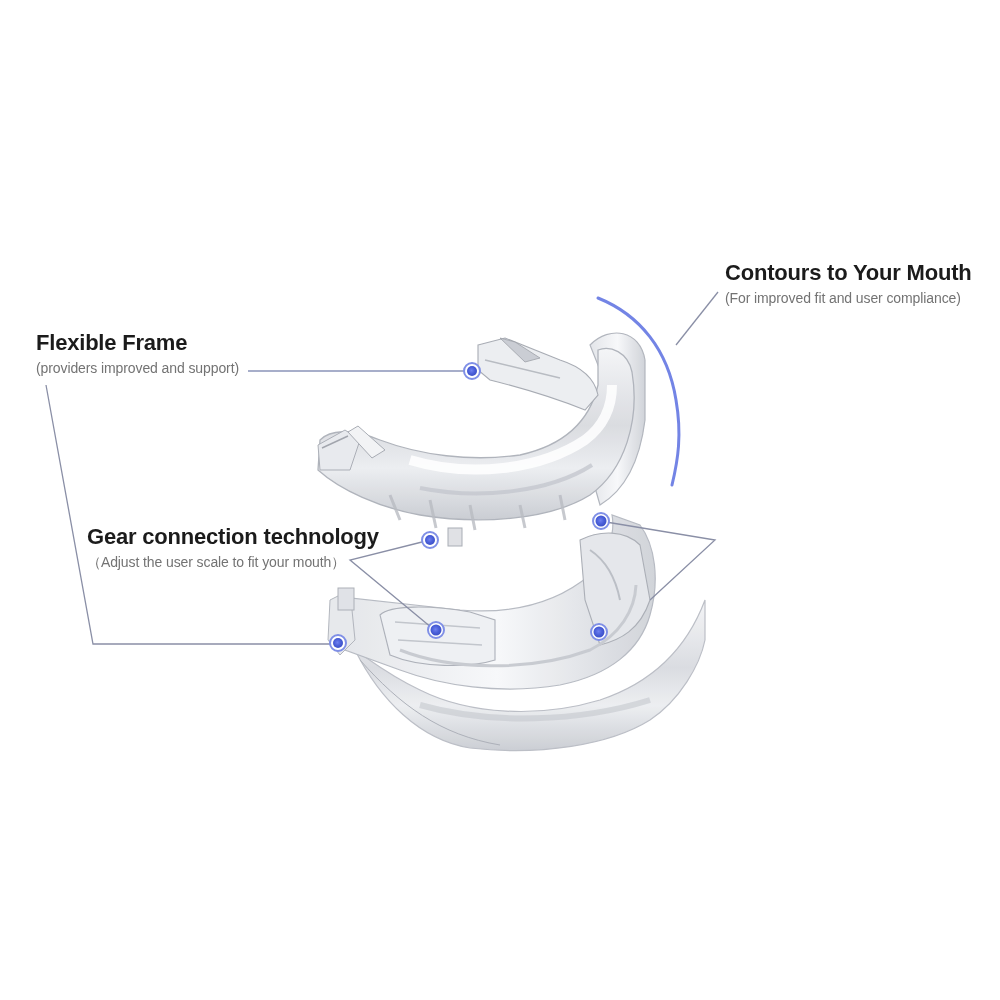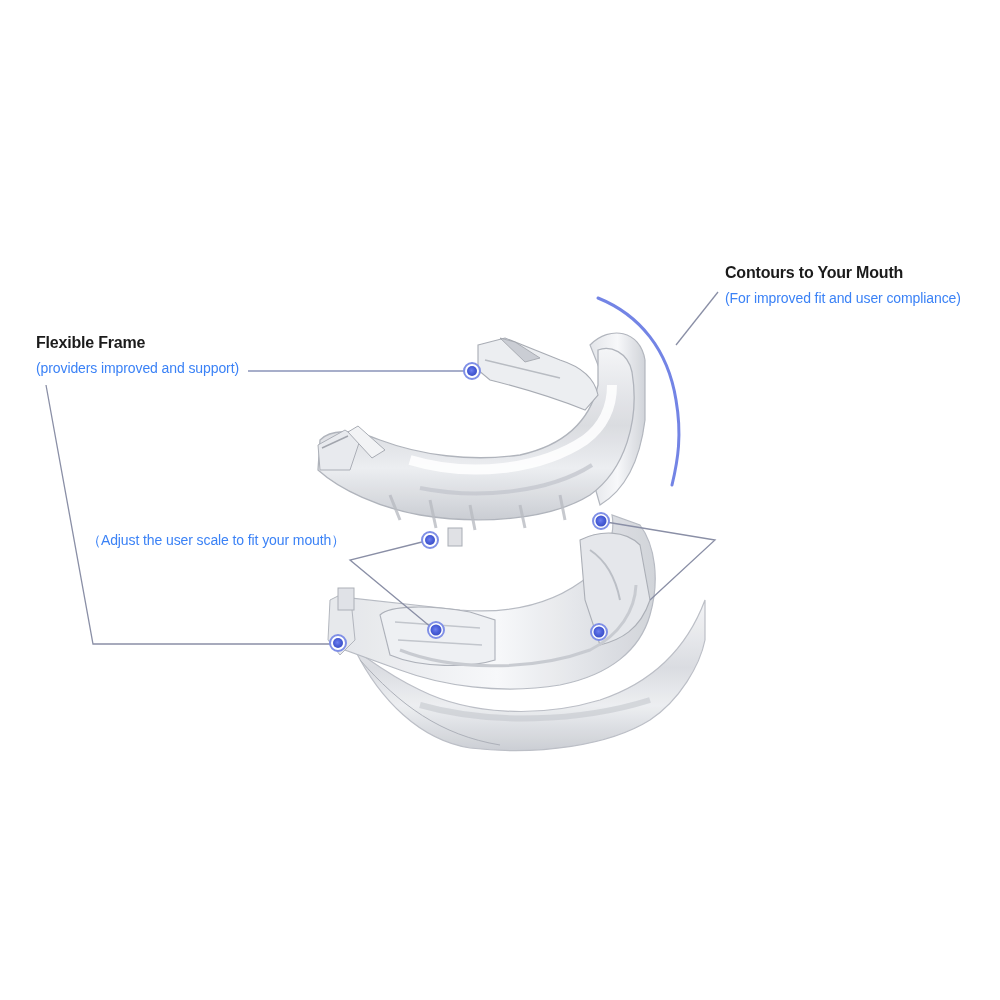--- a/index.html
+++ b/index.html
@@ -23,29 +23,29 @@
     .art {
       position: absolute;
       left: 0; top: 0;
       width: 1000px; height: 1000px;
     }
     .callout {
       position: absolute;
       white-space: nowrap;
     }
     .callout .title {
-      font-size: 16px;
+      font-size: 22px;
       font-weight: bold;
       color: #1b1b1b;
       letter-spacing: -0.2px;
       line-height: 22px;
     }
     .callout .sub {
       font-size: 14px;
-      color: #3b82f6;
+      color: #737373;
       line-height: 20px;
       margin-top: 4px;
       letter-spacing: -0.1px;
     }
     #c-flex { left: 36px; top: 332px; }
     #c-contour { left: 725px; top: 262px; }
     #c-gear { left: 87px; top: 526px; }
     #c-micro { left: 725px; top: 514px; }
   </style>
 </head>
@@ -171,17 +171,18 @@
     <div class="title">Flexible Frame</div>
     <div class="sub">(providers improved and support)</div>
   </div>
 
   <div class="callout" id="c-contour">
     <div class="title">Contours to Your Mouth</div>
     <div class="sub">(For improved fit and user compliance)</div>
   </div>
 
   <div class="callout" id="c-gear">
+    <div class="title">Gear connection technology</div>
     <div class="sub">（Adjust the user scale to fit your mouth）</div>
   </div>
 
 
 </div>
 
 </body></html>

